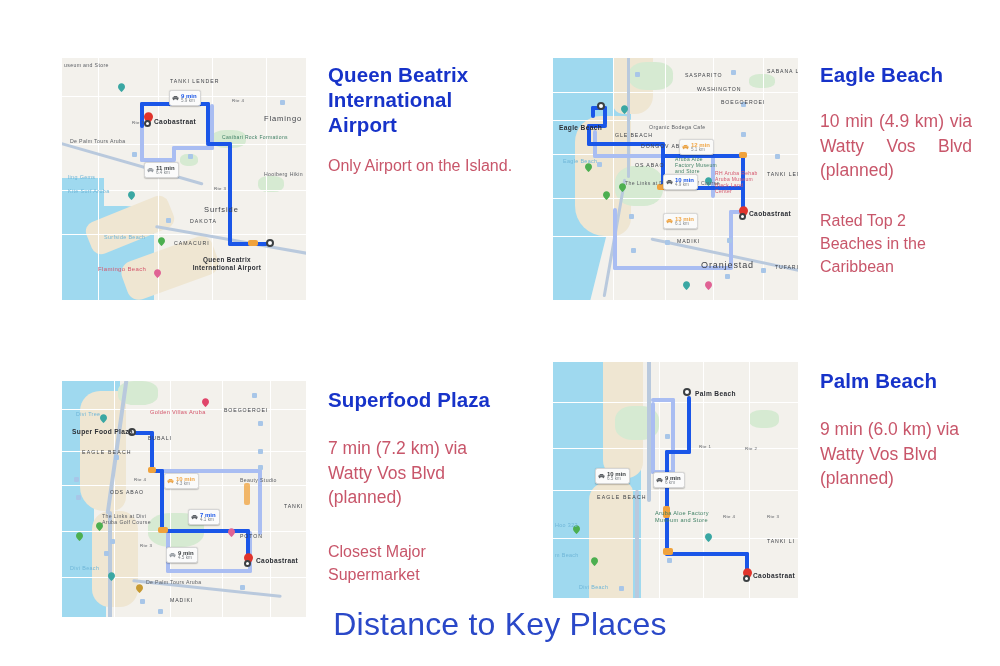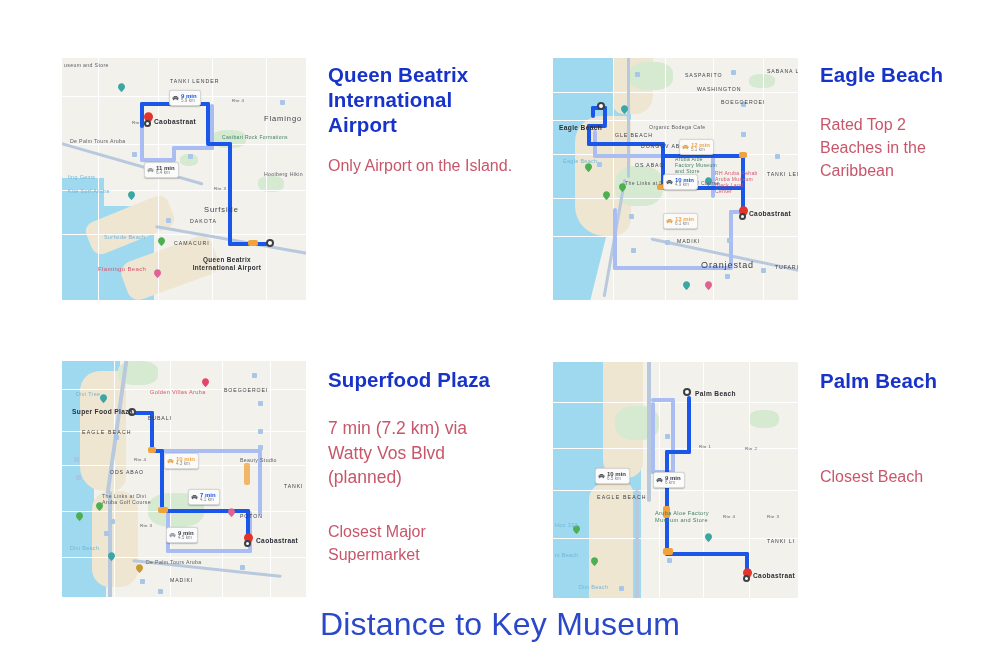--- a/index.html
+++ b/index.html
@@ -361,25 +361,26 @@
             </svg>
           <span class="btxt">
               <span class="bt1">13 min</span>
               <span class="bt2">6.1 km</span>
             </span>
         </div>
       </div>
     </div>
     <div class="panel-text" style="padding-top:4px;">
       <div class="place-title">Eagle Beach</div>
+      <div class="route-line just" style="margin-top:22px; max-width:152px;">10 min (4.9 km) via Watty Vos Blvd (planned)</div>
       <div class="note-line" style="margin-top:26px; max-width:130px;">Rated Top 2 Beaches in the Caribbean</div>
     </div>
   </div>
 
-  <div class="panel" style="left:62px; top:361px; width:455px; height:236px;">
+  <div class="panel" style="left:62px; top:381px; width:455px; height:236px;">
     <div class="panel-map" style="width:244px; height:236px;">
       <div class="map">
         <div class="sea" style="left:-4px; top:-4px; width:62px; height:48px;"></div>
         <div class="sea" style="left:-4px; top:36px; width:36px; height:110px;"></div>
         <div class="sea" style="left:-4px; top:140px; width:48px; height:104px;"></div>
         <div class="sand" style="left:18px; top:10px; width:46px; height:120px; border-radius:20px 8px 14px 24px;"></div>
         <div class="sand" style="left:30px; top:130px; width:46px; height:96px; border-radius:18px;"></div>
         <div class="park" style="left:86px; top:132px; width:56px; height:34px;"></div>
         <div class="park" style="left:56px; top:0; width:40px; height:24px;"></div>
         <div class="road" style="left:0; top:28px; width:244px; height:1px;"></div>
@@ -601,19 +602,19 @@
             </svg>
           <span class="btxt">
               <span class="bt1" style="color:#3c4043;">9 min</span>
               <span class="bt2">6 km</span>
             </span>
         </div>
       </div>
     </div>
     <div class="panel-text" style="padding-top:6px;">
       <div class="place-title">Palm Beach</div>
-      <div class="note-line" style="margin-top:72px;">Closest Beach</div>
+      <div class="route-line" style="margin-top:24px; max-width:152px;">9 min (6.0 km) via Watty Vos Blvd (planned)</div>
     </div>
   </div>
 
-  <div class="footer-title">Distance to Key Museum</div>
+  <div class="footer-title">Distance to Key Places</div>
 
 </div>
 
 </body></html>

